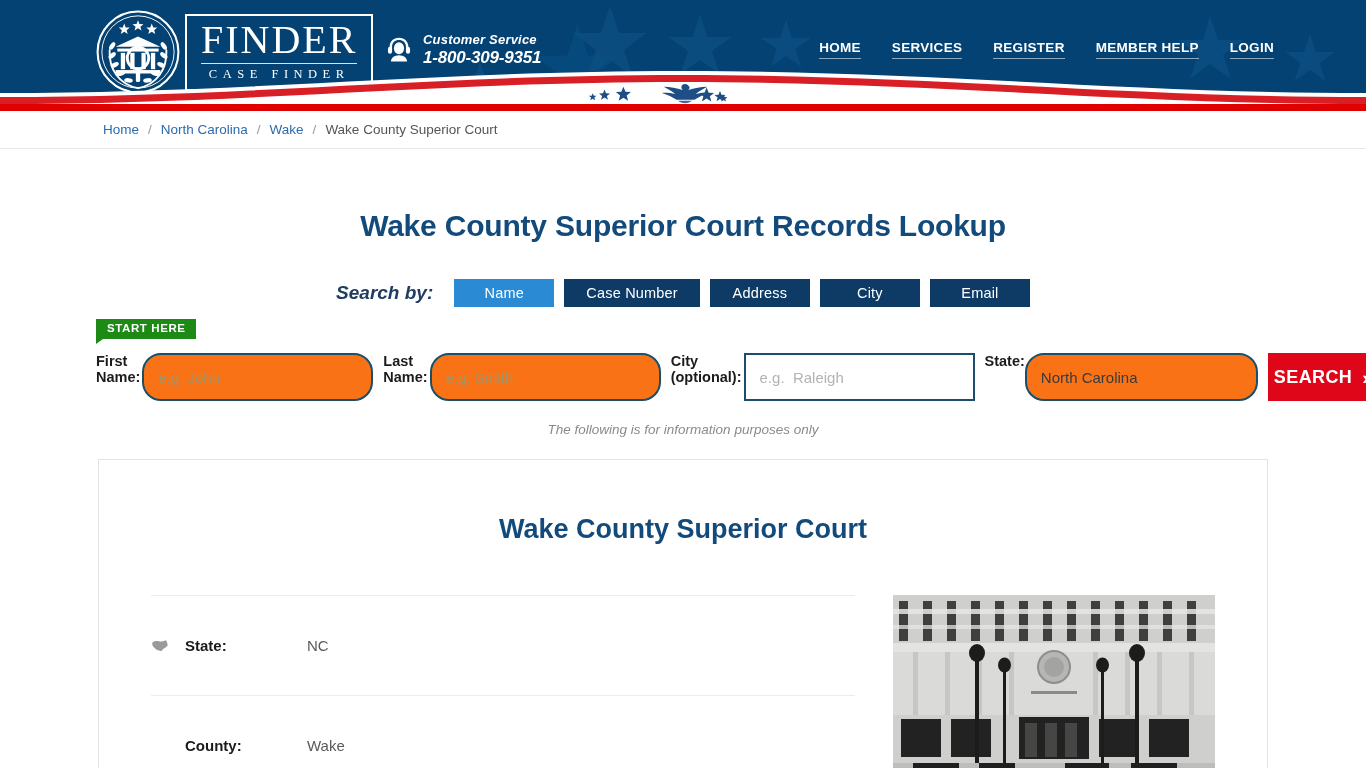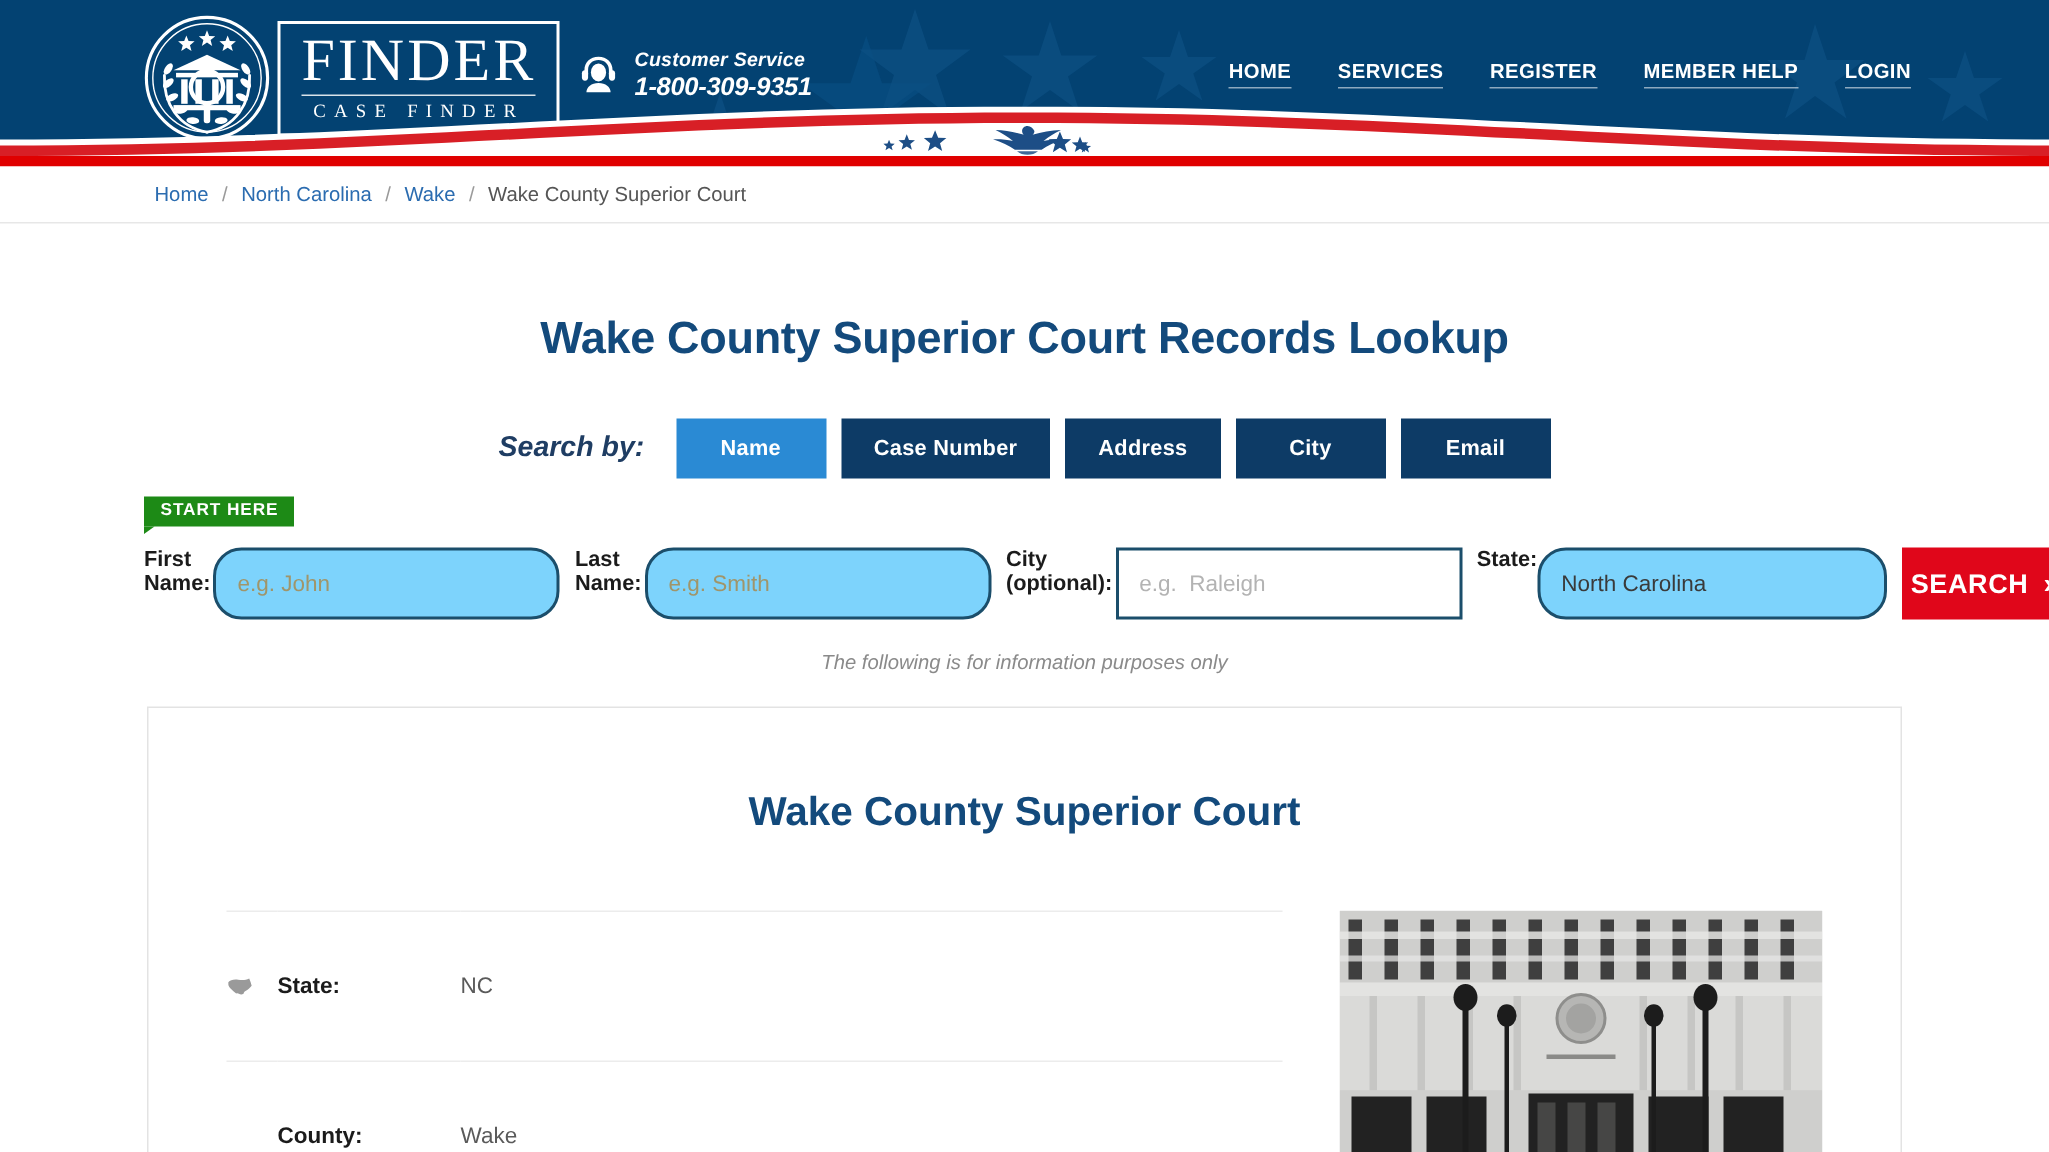--- a/index.html
+++ b/index.html
@@ -154,23 +154,23 @@
     color: #1f3d63;
     font-size: 19px;
     font-style: italic;
     font-weight: bold;
     margin-right: 11px;
   }
   .tab {
     background: #0d3b66;
     color: #ffffff;
     font-size: 14.5px;
-    font-weight: bold;
+    font-weight: normal;
     border: none;
-    height: 40px;
+    height: 28px;
     padding: 0 22px;
     min-width: 100px;
     cursor: pointer;
     letter-spacing: .2px;
   }
   .tab.active { background: #2a8ad4; }
 
   
   .form-wrap {
     position: relative;
@@ -215,21 +215,21 @@
     height: 48px;
     border: 2px solid #1b4e6b;
     font-size: 15px;
     font-family: "Liberation Sans", sans-serif;
     padding: 0 14px;
     color: #3a3a3a;
     outline: none;
   }
   .field input::placeholder { color: #a0956a; }
   .field.white input::placeholder { color: #b3b3b3; }
-  .field.yellow input, .field.yellow select { background: #7dd3fc; border-radius: 19px; }
+  .field.yellow input, .field.yellow select { background: #f97316; border-radius: 19px; }
   .field.white input { background: #ffffff; }
   .f-first input { width: 233px; }
   .f-last  input { width: 233px; }
   .f-city  input { width: 233px; }
   .f-state select {
     width: 233px;
     appearance: none;
     -webkit-appearance: none;
     background-image:
       linear-gradient(45deg, transparent 49%, #222 49%, #222 56%, transparent 56%),

